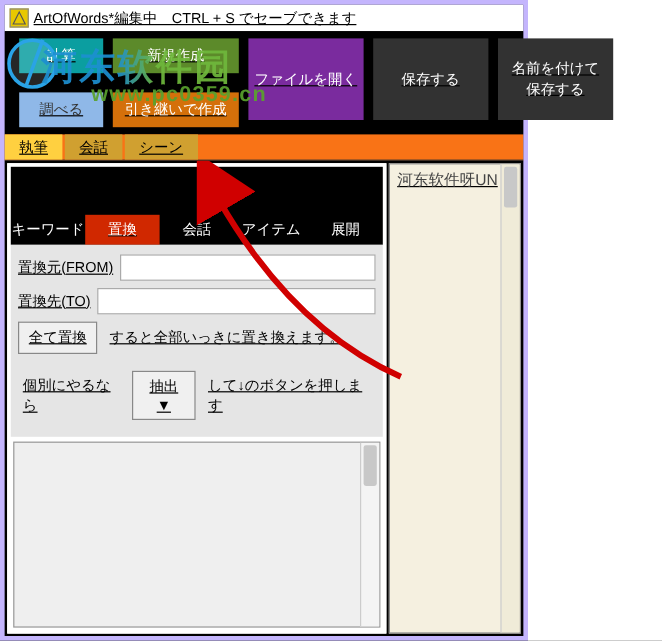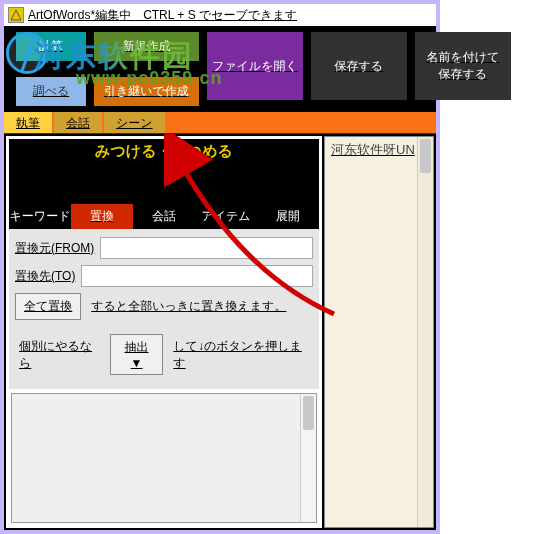--- a/index.html
+++ b/index.html
@@ -93,21 +93,20 @@
   </div>
 
   <div class="maintabs">
     <div class="mtab sel"><span>執筆</span></div>
     <div class="mtab"><span>会話</span></div>
     <div class="mtab"><span>シーン</span></div>
   </div>
 
   <div class="workspace">
     <div class="panel-left">
-      <div class="panel-title">みつける・あつめる</div>
       <div class="subtabs">
         <div class="stab"><span>キーワード</span></div>
         <div class="stab red"><span>置換</span></div>
         <div class="stab"><span>会話</span></div>
         <div class="stab"><span>アイテム</span></div>
         <div class="stab"><span>展開</span></div>
       </div>
       <div class="form-area">
         <div class="frow">
           <label>置換元(FROM)</label>

